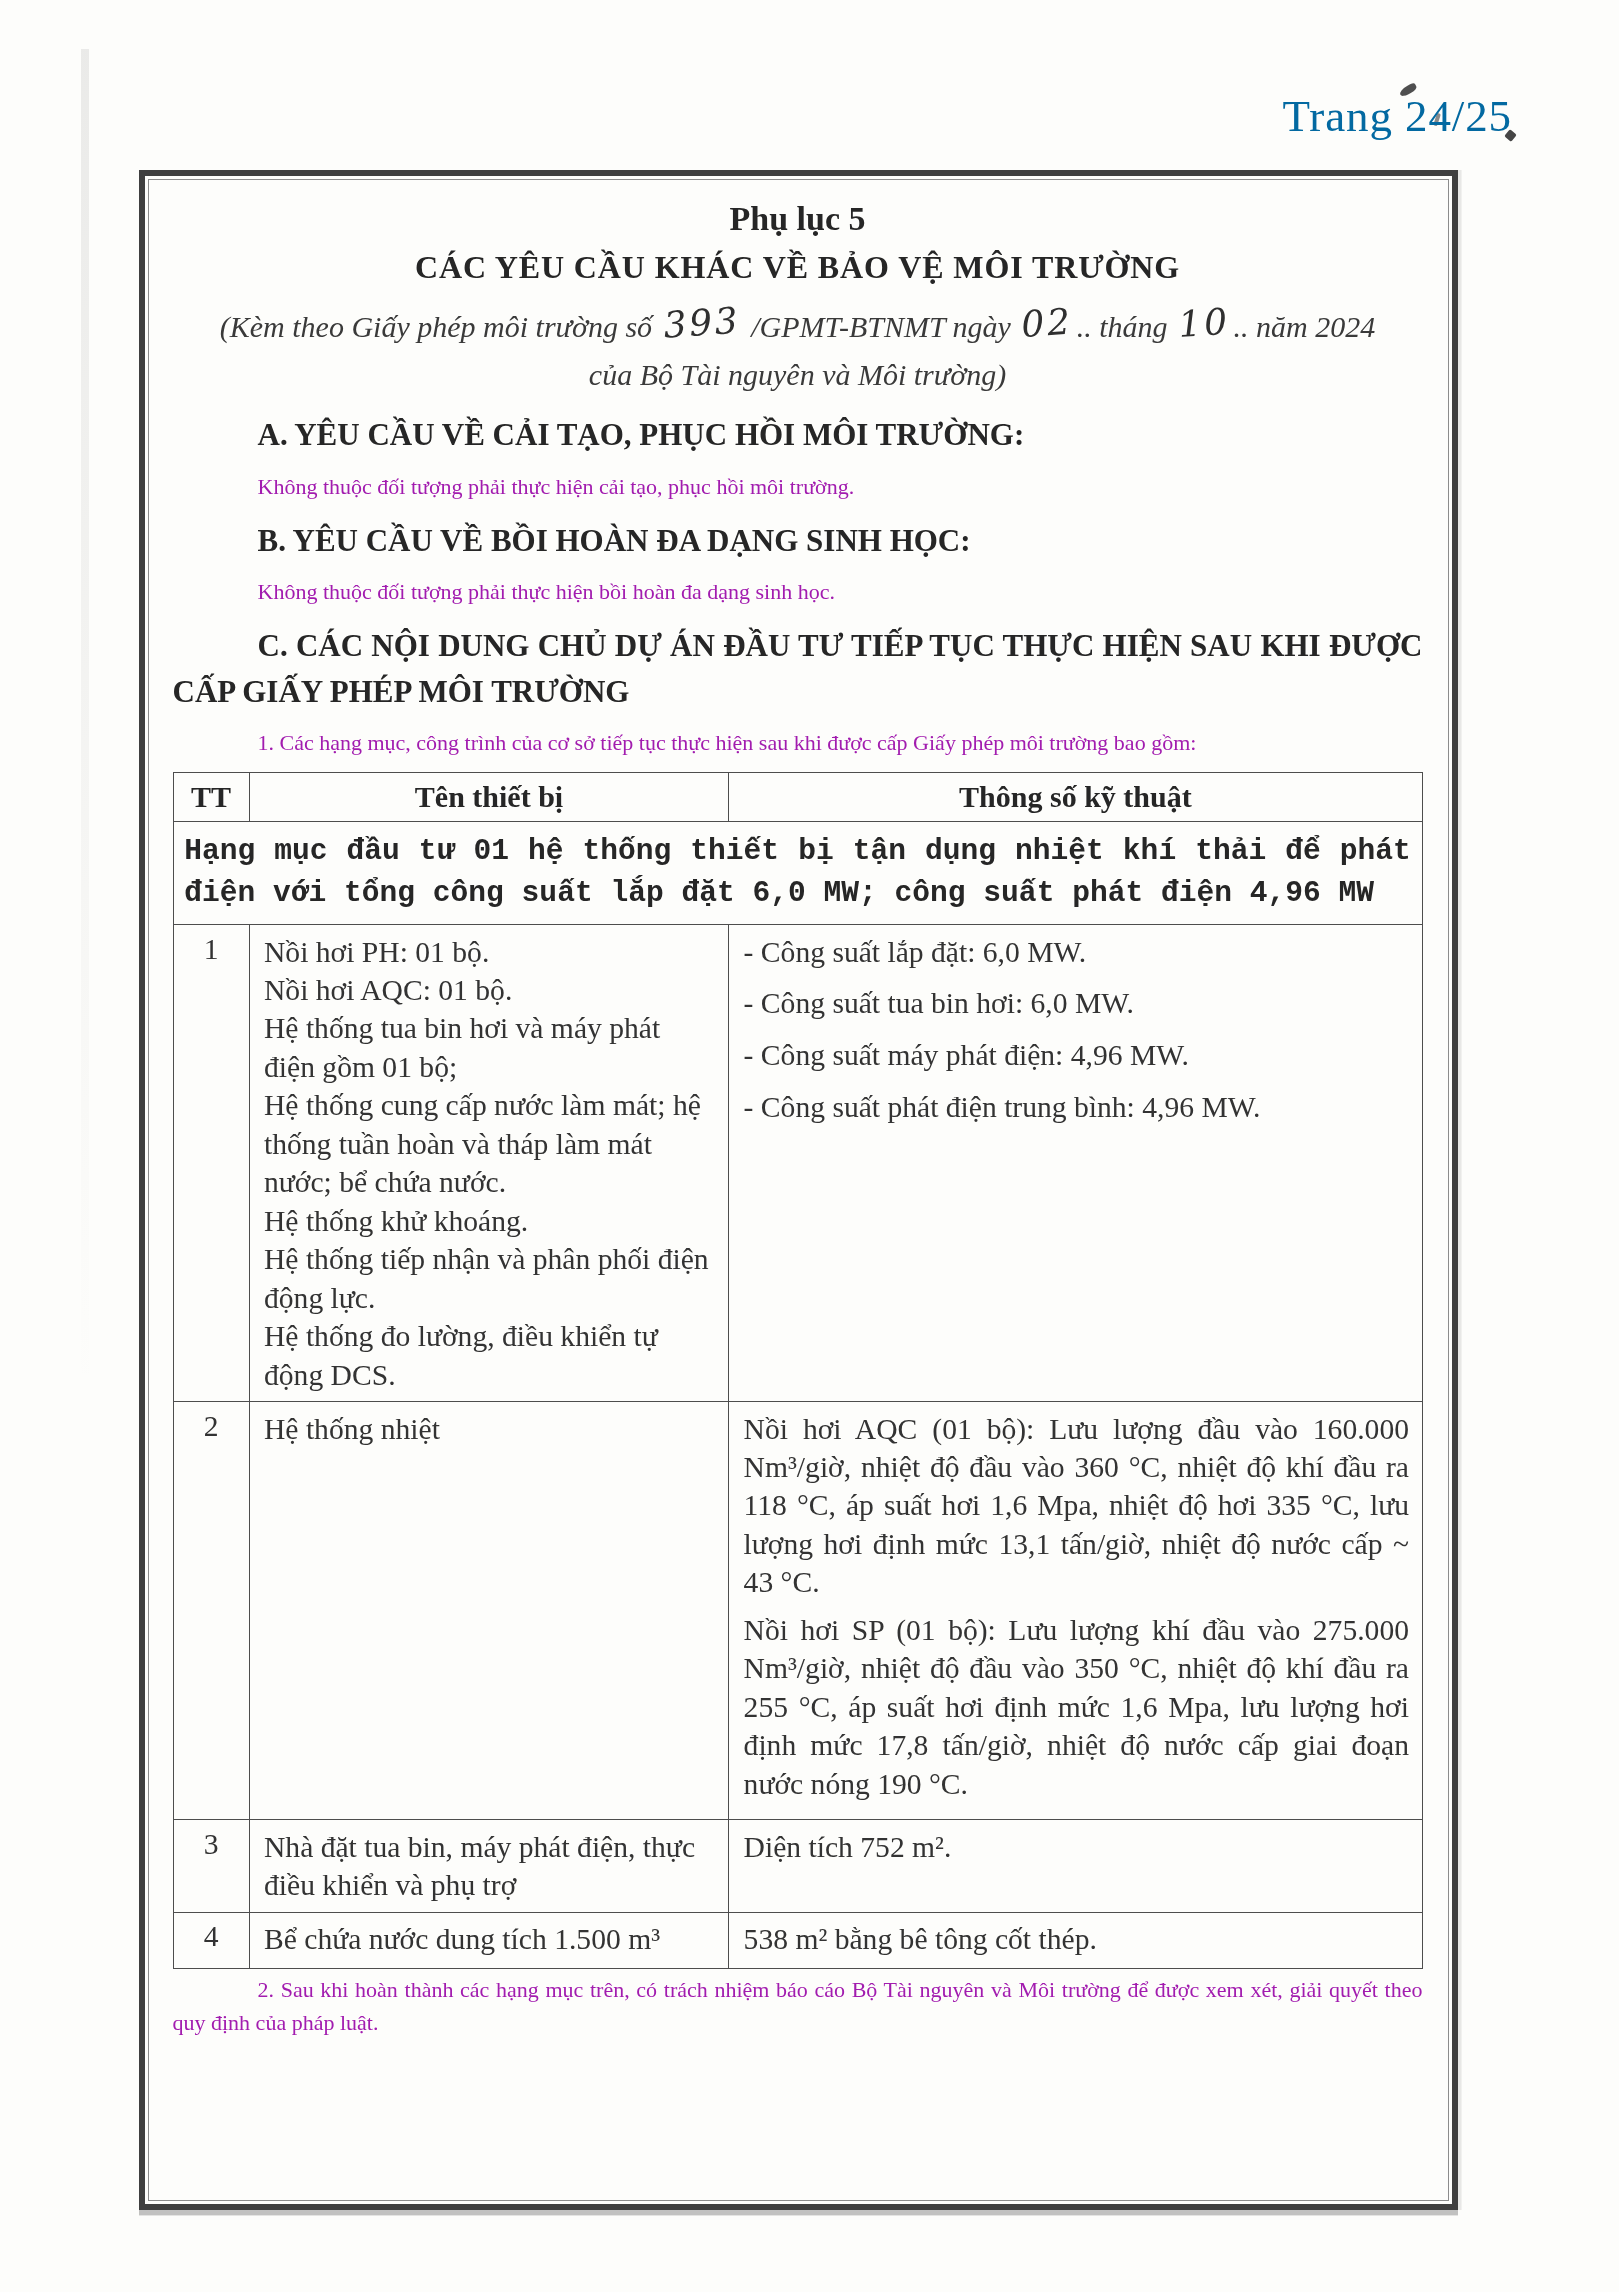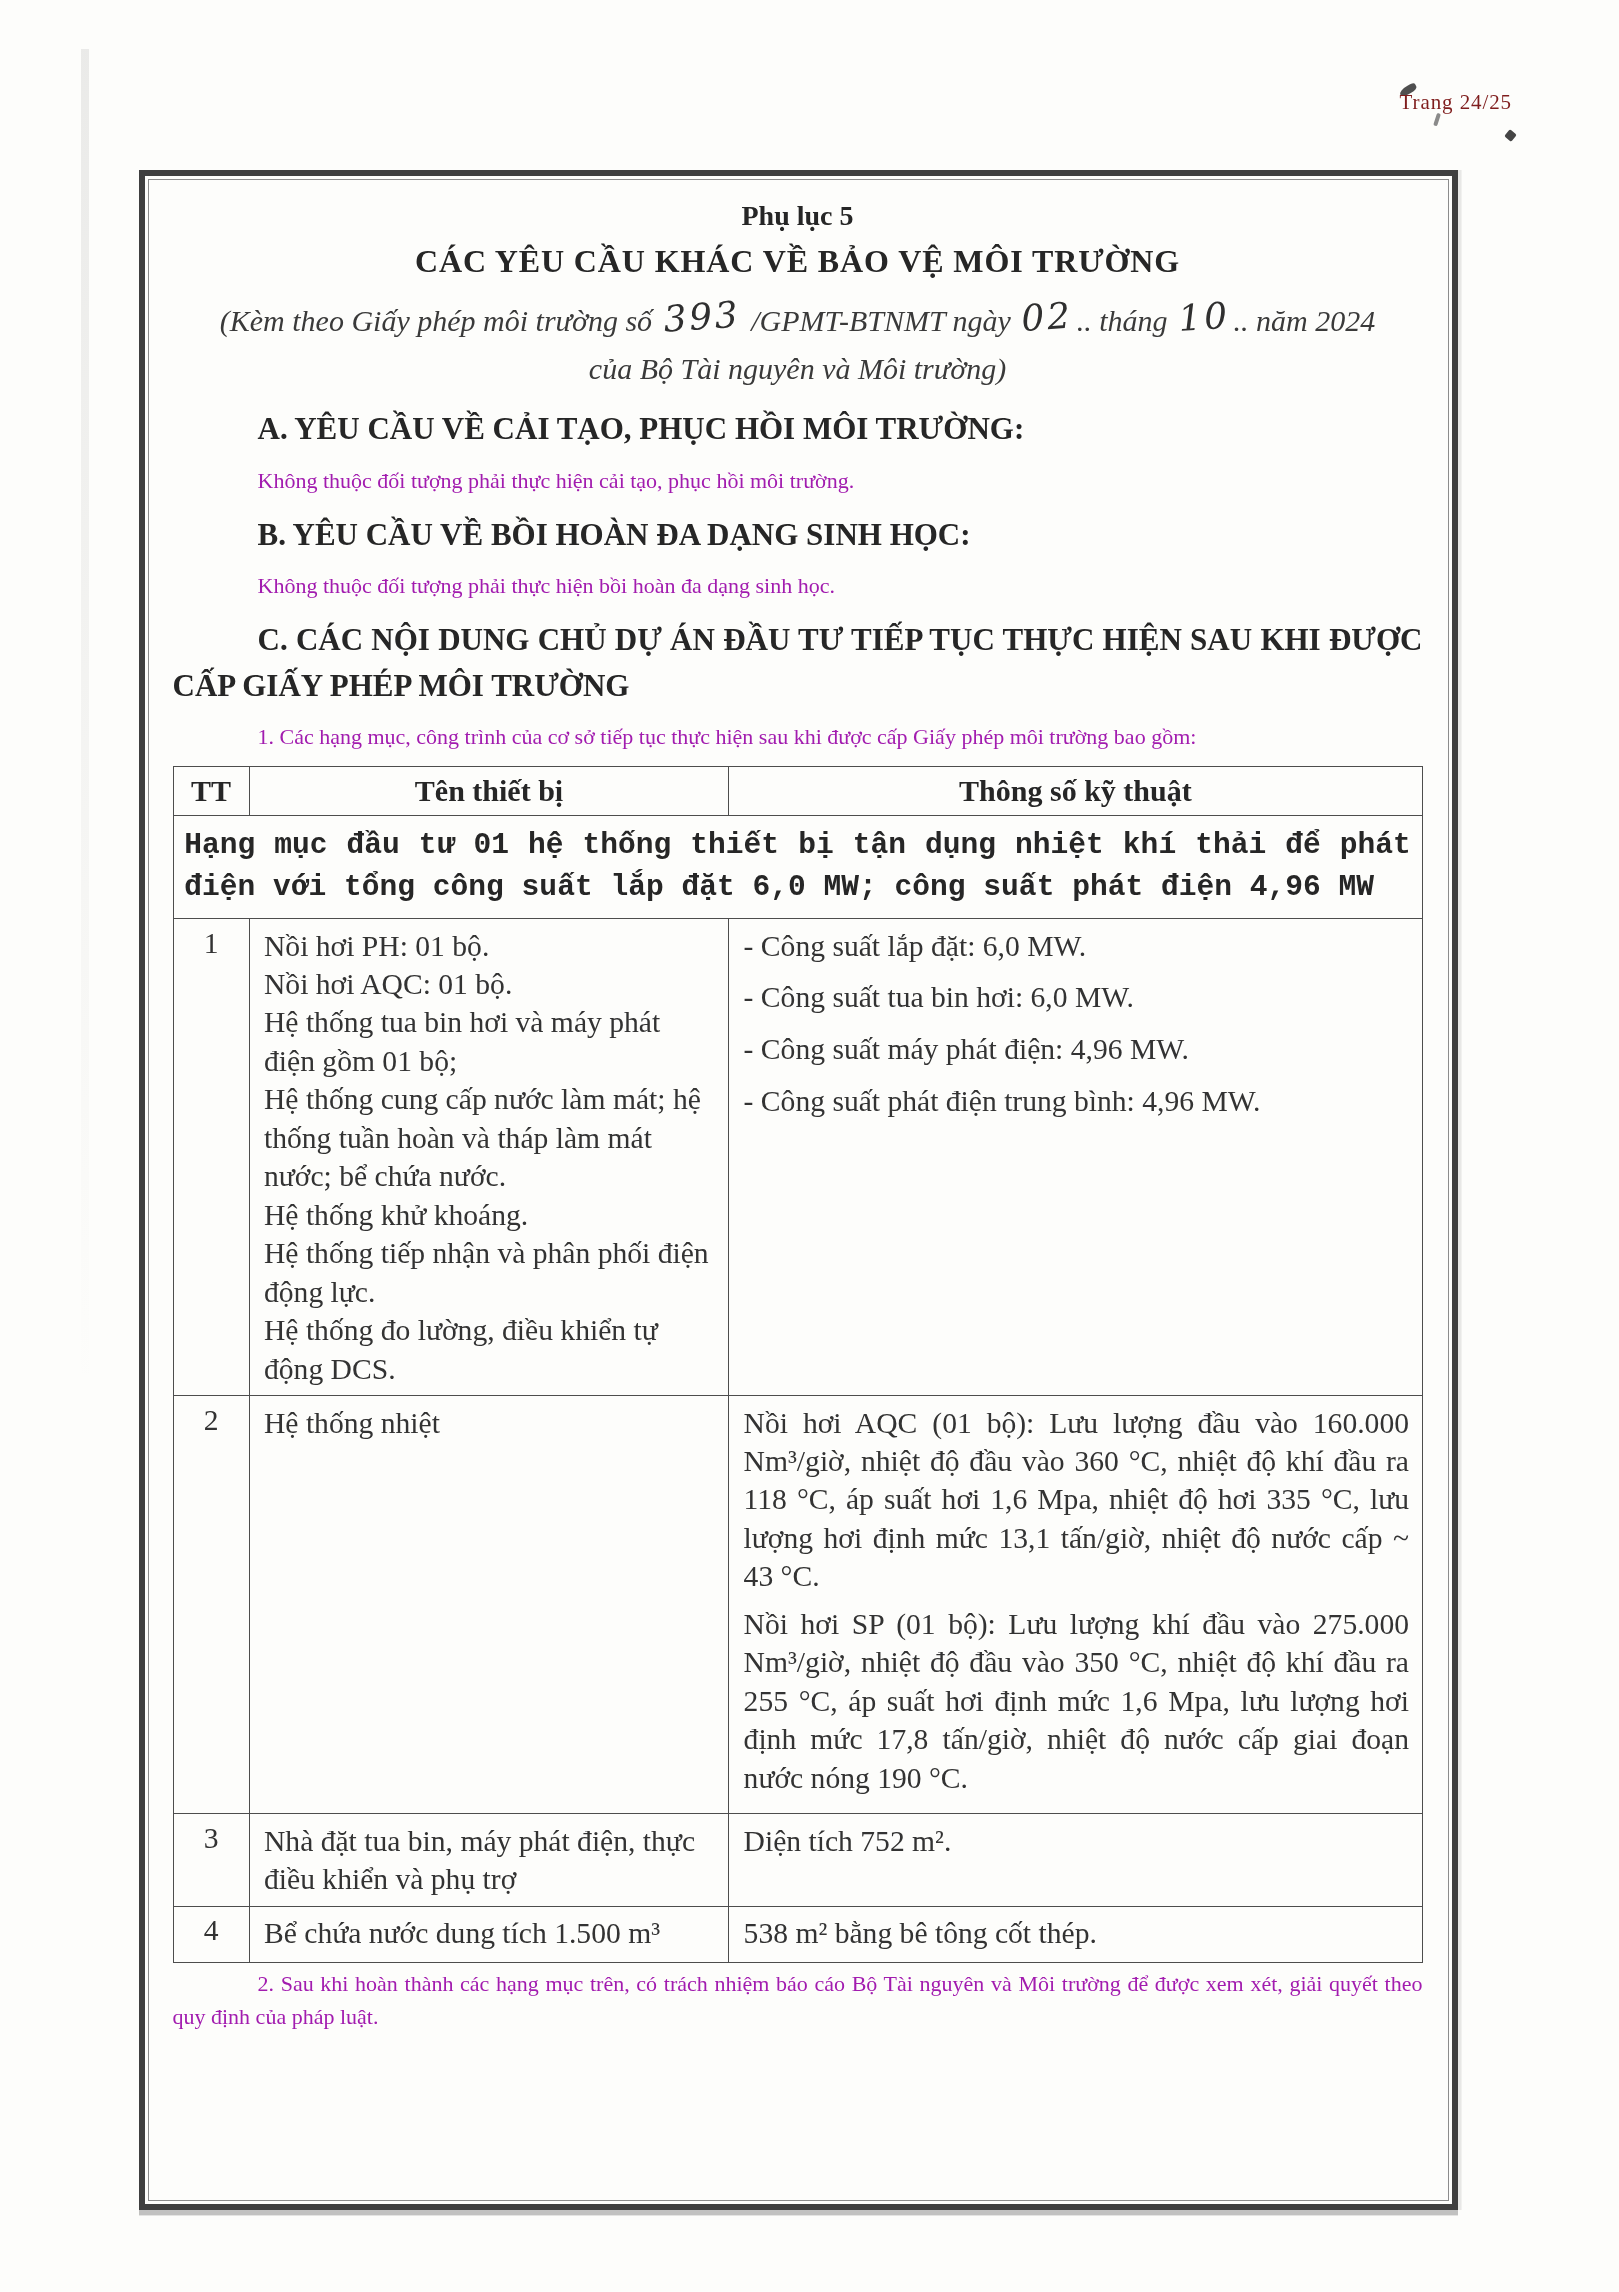--- a/index.html
+++ b/index.html
@@ -21,21 +21,21 @@
   }
   .ink1 { position: absolute; left: 1399px; top: 86px; width: 18px; height: 8px;
     background: #4f4f4f; border-radius: 70% 30% 50% 50%; transform: rotate(-28deg); }
   .ink2 { position: absolute; left: 1435px; top: 113px; width: 3.6px; height: 13.4px;
     background: #8a8a8a; transform: rotate(18deg); border-radius: 1.8px; }
   .ink3 { position: absolute; left: 1506px; top: 131px; width: 9px; height: 9px;
     background: #454545; transform: rotate(40deg); border-radius: 1.8px; }
 
   .page-label {
     position: absolute; top: 90px; right: 107px;
-    font-size: 21px; color: #7f1d1d; letter-spacing: 0.9px;
+    font-size: 45px; color: #0369a1; letter-spacing: 0.9px;
   }
 
   
   .doc-box {
     position: absolute; left: 139px; top: 170px;
     width: 1319px; height: 2040px;
     border: 6.3px solid #3f3f3f;
     box-sizing: border-box;
     box-shadow: 0 5.4px 0 rgba(120,120,120,.45), 3.6px 0 0 rgba(150,150,150,.2);
     background: #fdfdfb;
@@ -44,21 +44,21 @@
     content: ""; position: absolute; inset: 2.7px;
     border: 1.8px solid #8c8c8c; pointer-events: none;
   }
   .doc-content {
     position: absolute; inset: 4.5px;
     padding: 12.5px 25px 18px 23px;
     box-sizing: border-box;
     overflow: hidden;
   }
 
-  .appendix-title { font-size: 28px; font-weight: bold; text-align: center; margin: 7.2px 0 0; color: #262626; }
+  .appendix-title { font-size: 34px; font-weight: bold; text-align: center; margin: 7.2px 0 0; color: #262626; }
   .doc-title { font-size: 32px; font-weight: bold; text-align: center; margin: 10.7px 0 0; letter-spacing: 0.9px; color: #262626; }
   .subtitle { font-size: 30px; font-style: italic; text-align: center; margin: 12.5px 27px 0; line-height: 1.5; color: #3a3a3a; }
   .hw {
     display: inline-block; font-family: "DejaVu Serif", serif; font-style: italic;
     font-size: 36px; letter-spacing: 2.7px; transform: rotate(-4deg) translateY(-1.8px);
     color: #2f2f2f; padding: 0 3.6px;
   }
 
   .sec-h { font-size: 31px; font-weight: bold; margin: 15px 0 0; text-indent: 85px; line-height: 1.5; color: #262626; text-align: justify; }
   .sec-p { font-size: 22px; margin: 10.7px 0 0; text-indent: 85px; text-align: justify; line-height: 1.5; color: #a21caf; }

